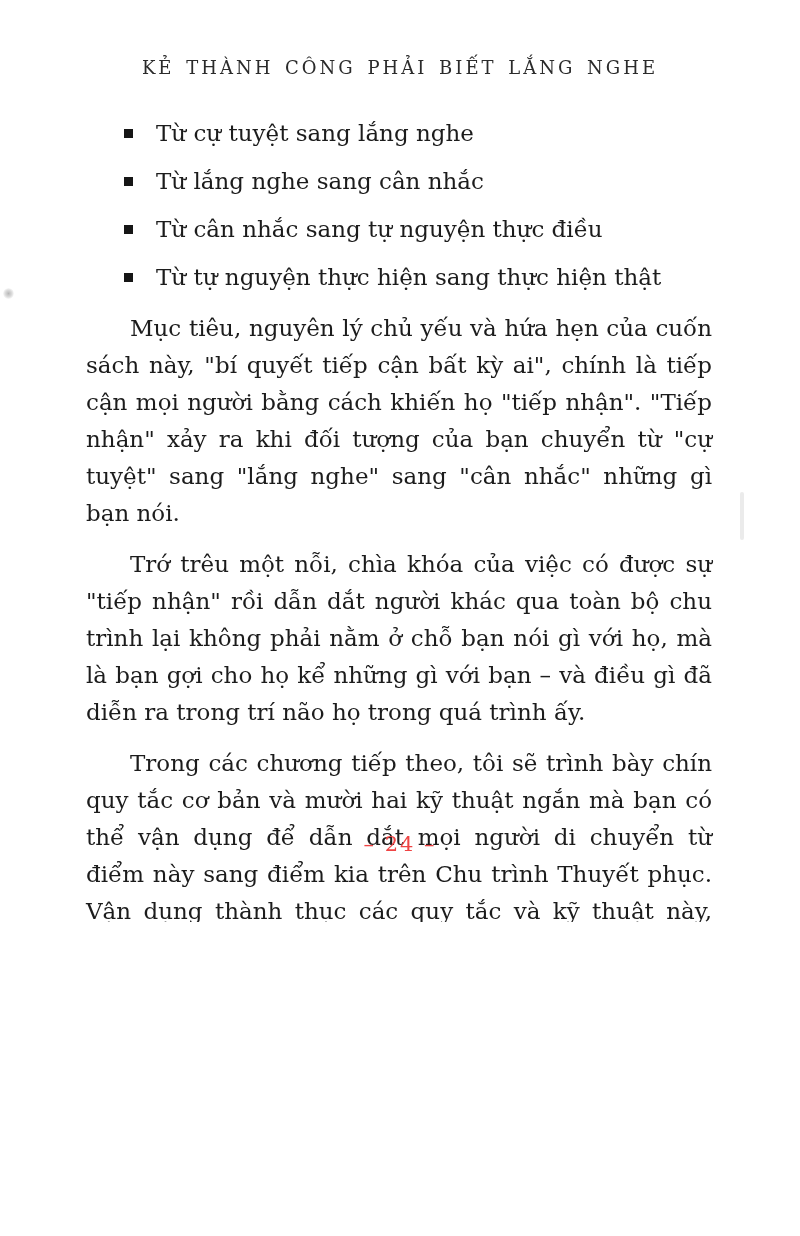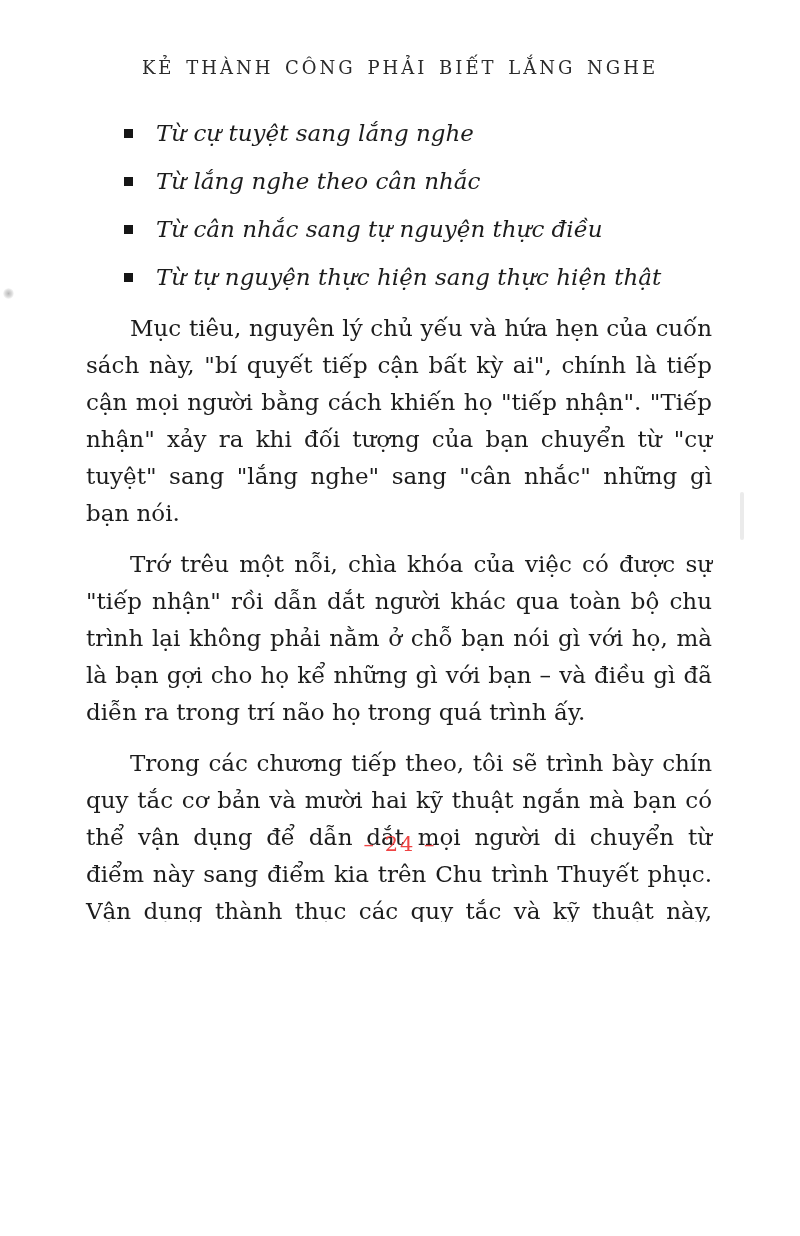--- a/index.html
+++ b/index.html
@@ -24,21 +24,20 @@
     word-spacing: 3px;
     color: #2b2b2b;
   }
   .content {
     padding: 0 88px 0 86px;
   }
   ul.bullet-list {
     list-style: none;
     margin: 37px 0 0 0;
     padding: 0;
-    font-style: italic;
   }
   .bullet-item {
     display: flex;
     align-items: flex-start;
     padding-left: 38px;
     margin-bottom: 11px;
     font-size: 23px;
     line-height: 37px;
   }
   .bullet-square {
@@ -100,21 +99,21 @@
 
   <div class="content">
 
     <ul class="bullet-list">
       <li class="bullet-item">
         <span class="bullet-square"></span>
         <span class="bullet-text">Từ cự tuyệt sang lắng nghe</span>
       </li>
       <li class="bullet-item">
         <span class="bullet-square"></span>
-        <span class="bullet-text">Từ lắng nghe theo cân nhắc</span>
+        <span class="bullet-text">Từ lắng nghe sang cân nhắc</span>
       </li>
       <li class="bullet-item">
         <span class="bullet-square"></span>
         <span class="bullet-text">Từ cân nhắc sang tự nguyện thực điều</span>
       </li>
       <li class="bullet-item">
         <span class="bullet-square"></span>
         <span class="bullet-text">Từ tự nguyện thực hiện sang thực hiện thật</span>
       </li>
     </ul>

